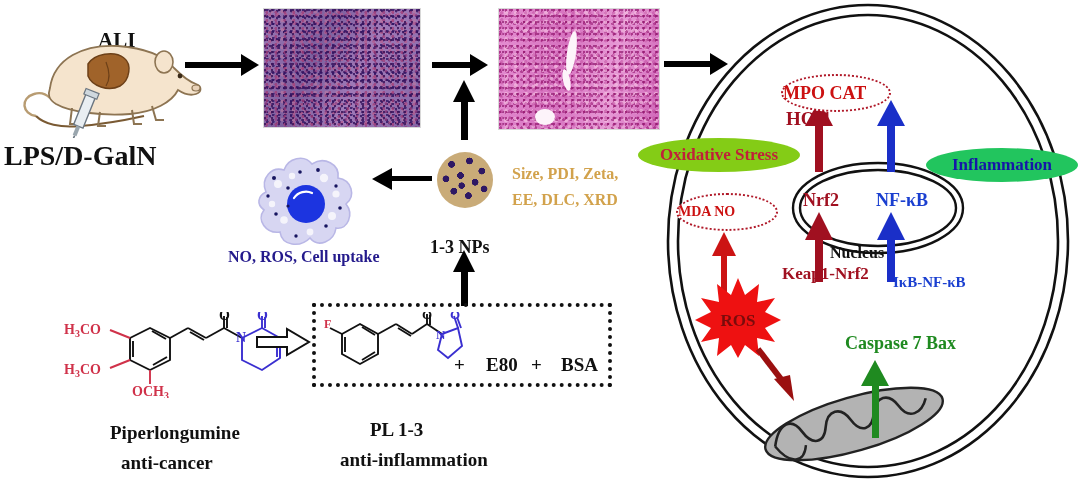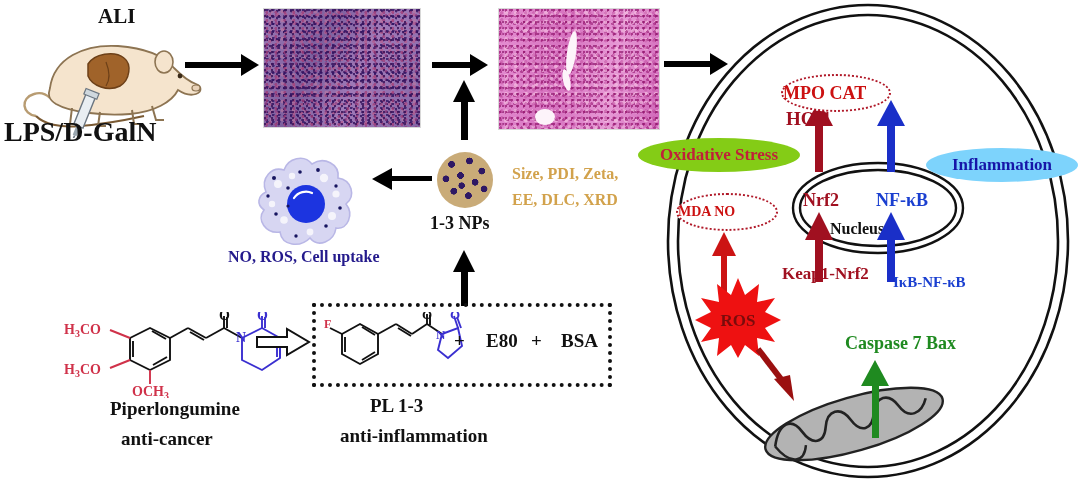--- a/index.html
+++ b/index.html
@@ -5,21 +5,21 @@
   html,body{margin:0;padding:0;background:#ffffff;}
   body{
     font-family:"Liberation Serif", serif;
     width:1080px;height:483px;position:relative;overflow:hidden;
   }
   .stage{position:absolute;left:0;top:0;width:1080px;height:483px;}
   .abs{position:absolute;}
   .lbl{position:absolute;white-space:nowrap;font-weight:bold;}
 
   
-  .t-black{color:#111111;}
+  .t-black{color:#111111;margin-top:24px;}
   .t-red{color:#cc1111;}
   .t-darkred{color:#a01020;}
   .t-crimson{color:#c0203a;}
   .t-blue{color:#1a3fd0;}
   .t-navy{color:#1616a8;}
   .t-green{color:#1f8a20;}
   .t-dgreen{color:#176b1e;}
   .t-tan{color:#d2a24c;}
   .t-purple{color:#241a8c;}
 
@@ -342,18 +342,18 @@
   <svg class="abs" style="left:860px;top:360px;" width="34" height="78" viewBox="0 0 34 78">
     <rect x="12" y="22" width="7" height="56" fill="#1f8a20"></rect>
     <polygon points="15,0 29,26 1,26" fill="#1f8a20"></polygon>
   </svg>
   <div class="lbl t-green" style="left:845px;top:333px;font-size:18px;">Caspase 7 Bax</div>
 
   <div class="badge" style="left:638px;top:138px;width:162px;height:34px;background:#84cc16;">
     <span class="t-crimson" style="font-size:17px;">Oxidative Stress</span>
   </div>
 
-  <div class="badge" style="left:926px;top:148px;width:152px;height:34px;background:#7dd3fc;">
+  <div class="badge" style="left:926px;top:148px;width:152px;height:34px;background:#22c55e;">
     <span class="t-navy" style="font-size:17px;">Inflammation</span>
   </div>
 
 
 </div>
 
 </body></html>

